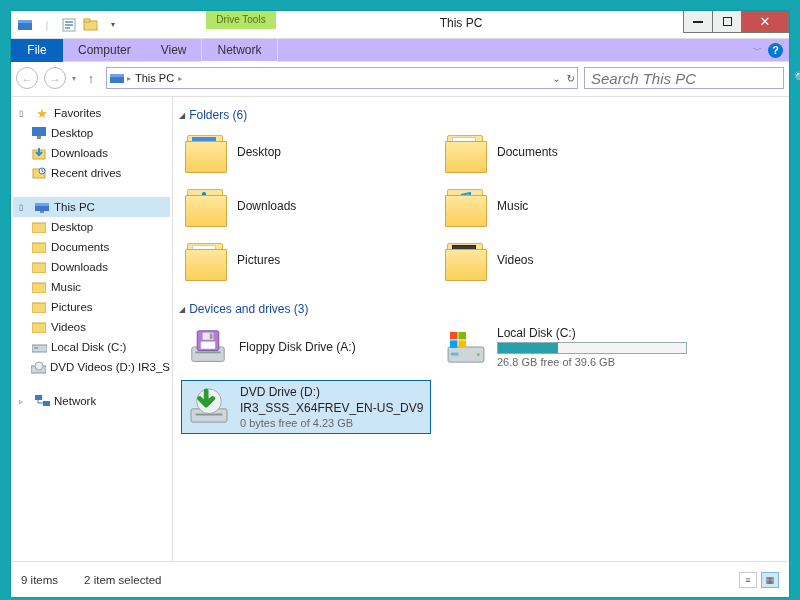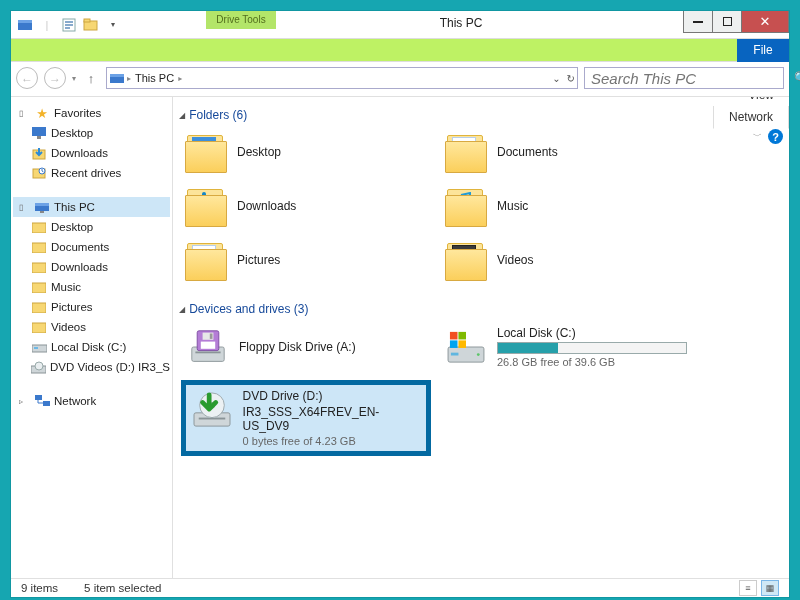--- a/index.html
+++ b/index.html
@@ -44,23 +44,22 @@
     font-size:12px; color:#222;
   }
   .win-controls { position:absolute; right:0; top:0; display:flex; }
   .win-btn {
     width:30px; height:22px; display:flex; align-items:center; justify-content:center;
     border:1px solid #777; border-top:none; margin-left:-1px; background:#eef0f0;
     font-size:11px;
   }
   .win-btn.close { background:#c75050; color:#fff; width:48px; }
   .ribbon {
-    height:23px; background:#bef264; display:flex; align-items:flex-end;
+    height:23px; background:#c4b5fd; display:flex; align-items:center;
     border-bottom:1px solid #ddd;
-    flex-direction:column;
   }
   .file-tab {
     width:52px; background:#0864c0; color:#fff; text-align:center;
     font-size:12px; line-height:23px;
   }
   .rib-tab {
     padding:0 15px; font-size:12px; color:#333; line-height:22px;
     border-right:0;
   }
   .rib-tab.manage { border:1px solid #ddd; border-top:none; border-bottom-color:#fff; }
@@ -140,32 +139,32 @@
     position:absolute; left:7px; top:6px; width:24px; height:24px;
     background:#fff; border:1px solid #b7cfeb; display:flex; align-items:center;
     justify-content:center; font-size:14px; color:#1f7fbf;
   }
   .drives-grid { display:grid; grid-template-columns: 250px 270px; gap:8px 8px; margin:4px 0 8px 4px; }
   .drive-item {
     display:flex; gap:10px; padding:4px 6px; font-size:12px; color:#222;
     align-items:flex-start;
   }
   .drive-item.sel {
-    background:#cde6f7; border:5px solid #0369a1;
+    background:#cde6f7; border:1px solid #0369a1;
   }
   .drive-ico { width:42px;height:42px; display:flex; align-items:center; justify-content:center; position:relative; }
   .drive-svg-floppy { width:36px;height:36px; }
   .drive-svg-hdd { width:38px;height:34px; }
   .drive-svg-dvd { width:38px;height:36px; }
   .drive-info { display:flex; flex-direction:column; gap:2px; }
   .drive-bar { width:190px;height:12px; border:1px solid #9aa; background:#f4f4f4; }
   .drive-bar .fill { height:100%; background:#26a0aa; }
   .drive-sub { color:#666; font-size:11px; }
   .statusbar {
-    height:19px; border-top:1px solid #e0e0e0; display:flex; align-items:center;
+    height:36px; border-top:1px solid #e0e0e0; display:flex; align-items:center;
     padding:0 10px; font-size:11.5px; color:#333; gap:26px;
   }
   .statusbar .views { margin-left:auto; display:flex; gap:4px; font-size:12px; color:#555; }
   .view-btn { width:18px;height:16px;border:1px solid #ccc;display:flex;align-items:center;justify-content:center;font-size:9px;}
   .view-btn.active { background:#cfe8f6; border-color:#7ab6e8; }
   svg { display:block; }
 </style>
 </head>
 <body>
 
@@ -526,21 +525,21 @@
             <span>IR3_SSS_X64FREV_EN-US_DV9</span>
             <span class="drive-sub">0 bytes free of 4.23 GB</span>
           </div>
         </div>
       </div>
     </div>
   </div>
 
   <div class="statusbar">
     <span>9 items</span>
-    <span>5 item selected</span>
+    <span>2 item selected</span>
     <div class="views">
       <div class="view-btn">≡</div>
       <div class="view-btn active">▦</div>
     </div>
   </div>
 
  </div>
 </div>
 
 </body></html>

